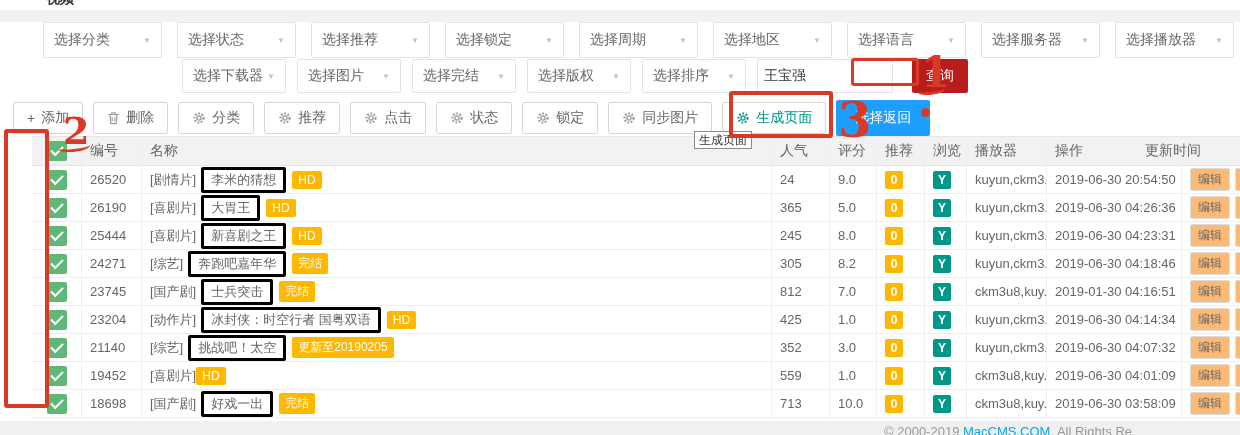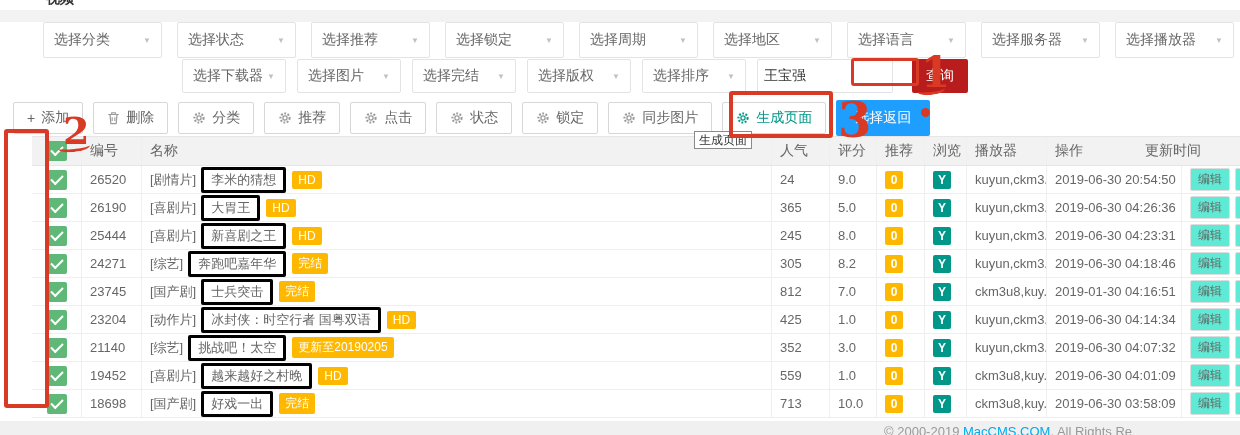--- a/index.html
+++ b/index.html
@@ -49,21 +49,21 @@
   .checkbox { width:20px; height:20px; background:#5FB878; border-radius:2px; cursor:pointer;
     display:flex; align-items:center; justify-content:center; }
   .checkbox::after { content:""; width:10px; height:5px; border-left:2px solid #fff;
     border-bottom:2px solid #fff; transform:rotate(-45deg); margin-top:-3px; }
   .title-box { border:3px solid #000000; border-radius:2px; padding:1px 7px; margin:0 6px 0 5px;
     color:#666; background:#fff; cursor:text; }
   .badge { background:#FFB800; color:#fff; font-size:12px; padding:2px 6px; border-radius:2px; }
   .sq { width:18px; height:18px; border-radius:2px; color:#fff; font-size:12px; font-weight:bold;
     display:flex; align-items:center; justify-content:center; }
   .sq.o { background:#FFB800; } .sq.y { background:#009688; }
-  .opbtn { border:1px solid #ddd; background:#5eead4; color:#666; font-size:12px; padding:2px 7px;
+  .opbtn { border:1px solid #ddd; background:#fdba74; color:#666; font-size:12px; padding:2px 7px;
     border-radius:2px; margin-right:5px; cursor:pointer; white-space:nowrap; }
 
   
   .footer { position:absolute; left:0; top:421px; width:1240px; height:14px; background:#f0f0f0; overflow:hidden; }
   .footer-text { position:absolute; left:884px; top:3px; font-size:13px; color:#999; white-space:nowrap; }
   .footer-text .lnk { color:#01AAED; text-decoration:none; }
 
   
   .ann-rect { position:absolute; border:3px solid #D93A26; border-radius:3px; z-index:50; pointer-events:none; }
   #rect-search { left:851px; top:58px; width:68px; height:28px; }
@@ -412,21 +412,20 @@
           <button class="opbtn">删除</button>
         </div>
       </div>
       <div class="trow">
         <div class="td c0">
           <div class="checkbox"></div>
         </div>
         <div class="td c1">19452</div>
         <div class="td c2">
           <span>[喜剧片]</span>
-          <span class="title-box">越来越好之村晚</span>
           <span class="badge">HD</span>
         </div>
         <div class="td c3">559</div>
         <div class="td c4">1.0</div>
         <div class="td c5">
           <span class="sq o">0</span>
         </div>
         <div class="td c6">
           <span class="sq y">Y</span>
         </div>

